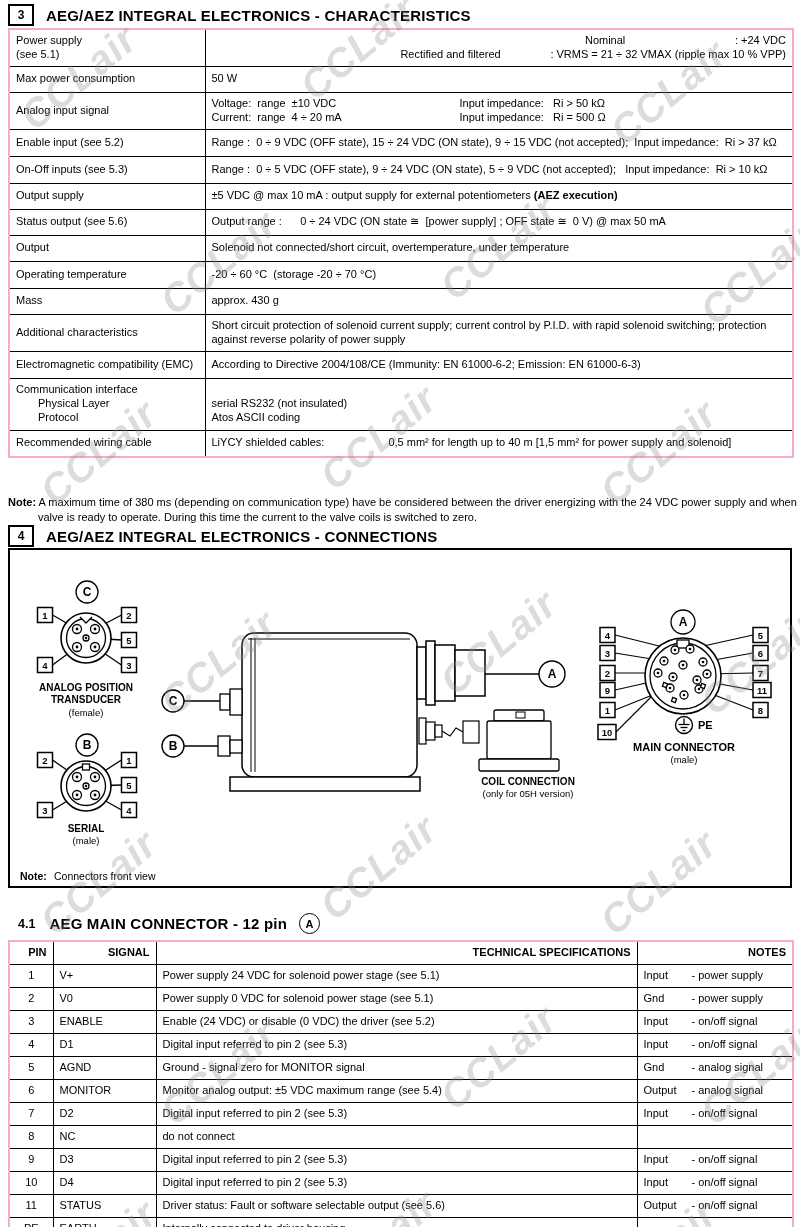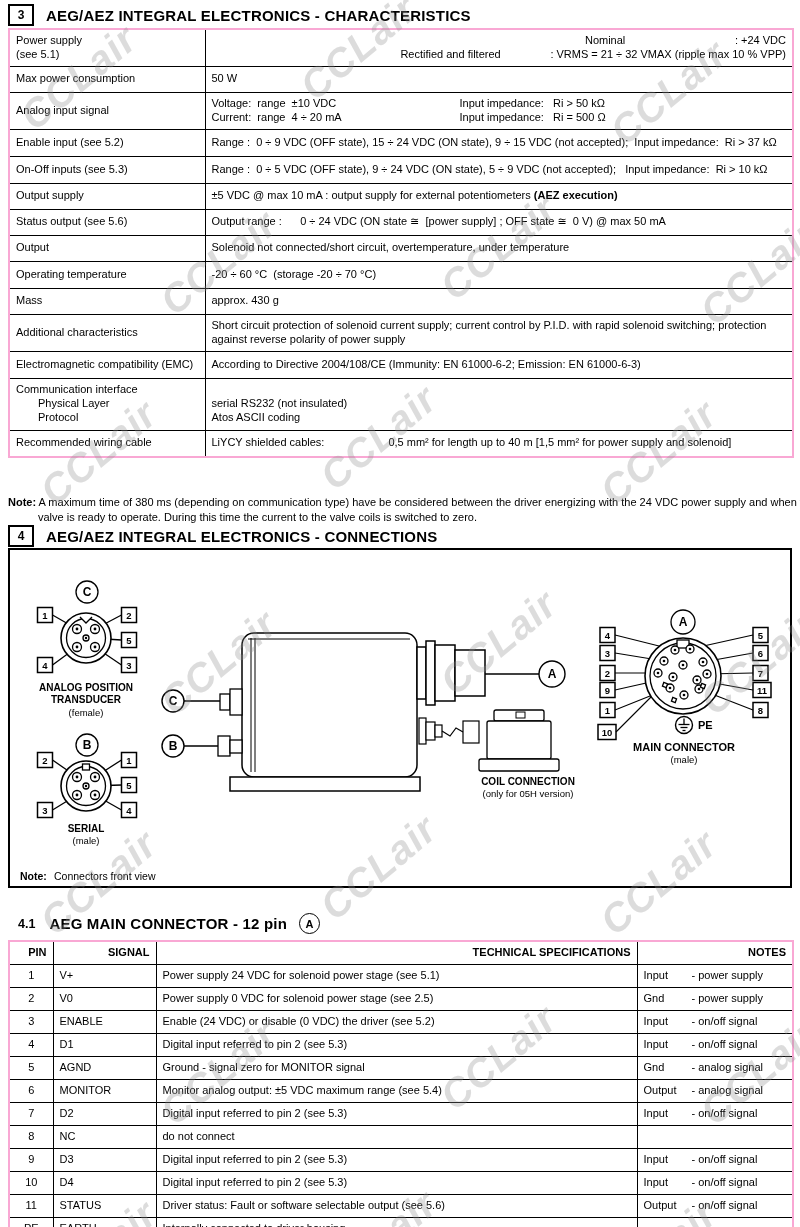--- a/index.html
+++ b/index.html
@@ -413,21 +413,21 @@
     </tr>
     <tr>
       <td class="c">1</td>
       <td>V+</td>
       <td>Power supply 24 VDC for solenoid power stage (see 5.1)</td>
       <td><span class="note-type">Input</span><span>- power supply</span></td>
     </tr>
     <tr>
       <td class="c">2</td>
       <td>V0</td>
-      <td>Power supply 0 VDC for solenoid power stage (see 2.5)</td>
+      <td>Power supply 0 VDC for solenoid power stage (see 5.1)</td>
       <td><span class="note-type">Gnd</span><span>- power supply</span></td>
     </tr>
     <tr>
       <td class="c">3</td>
       <td>ENABLE</td>
       <td>Enable (24 VDC) or disable (0 VDC) the driver (see 5.2)</td>
       <td><span class="note-type">Input</span><span>- on/off signal</span></td>
     </tr>
     <tr>
       <td class="c">4</td>

